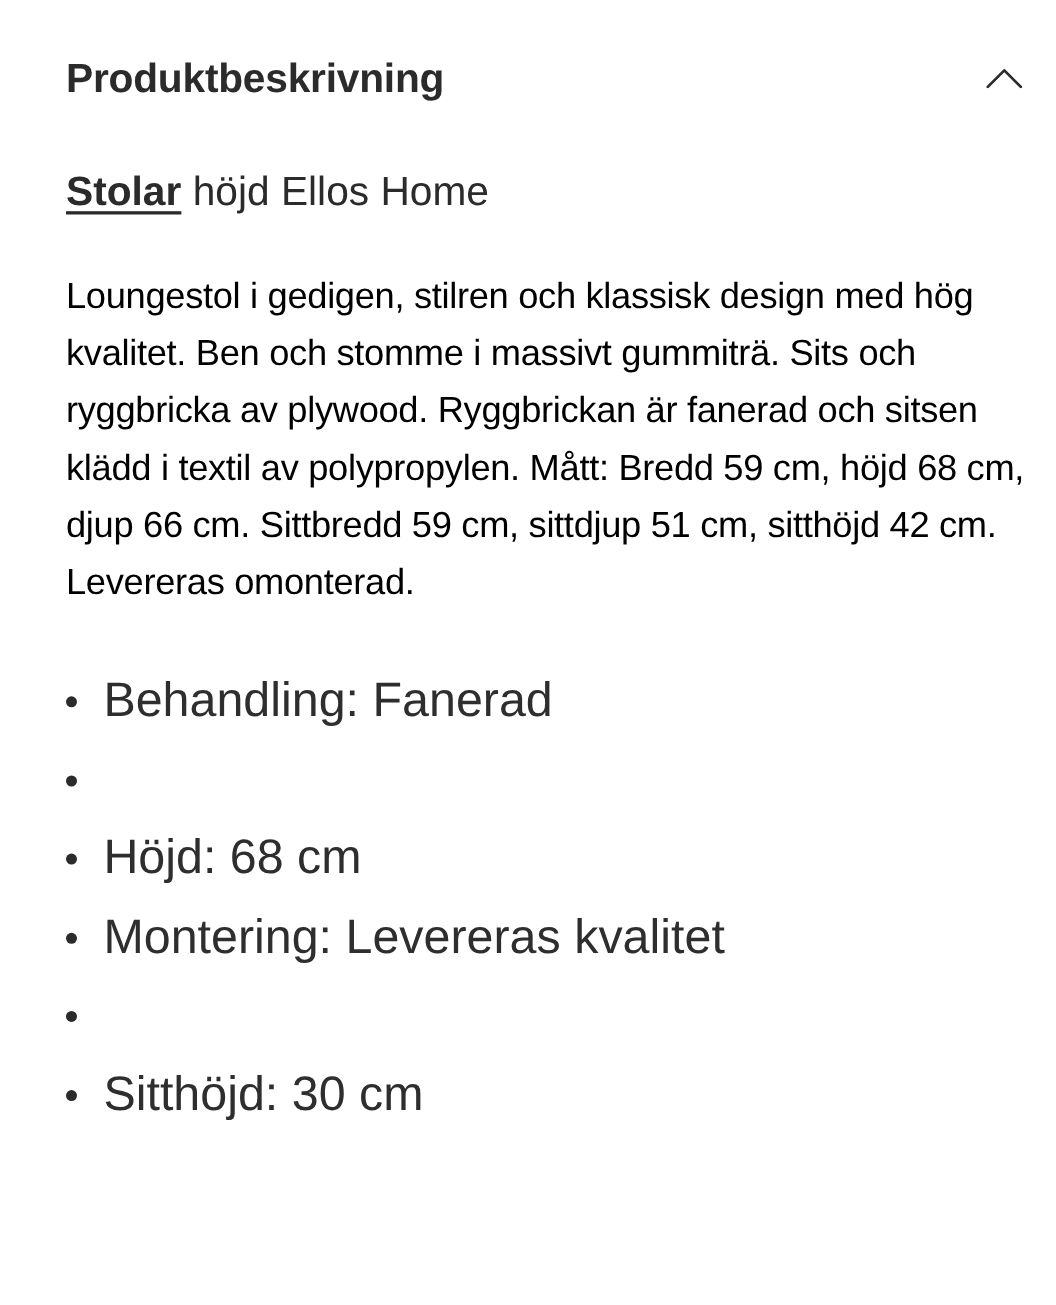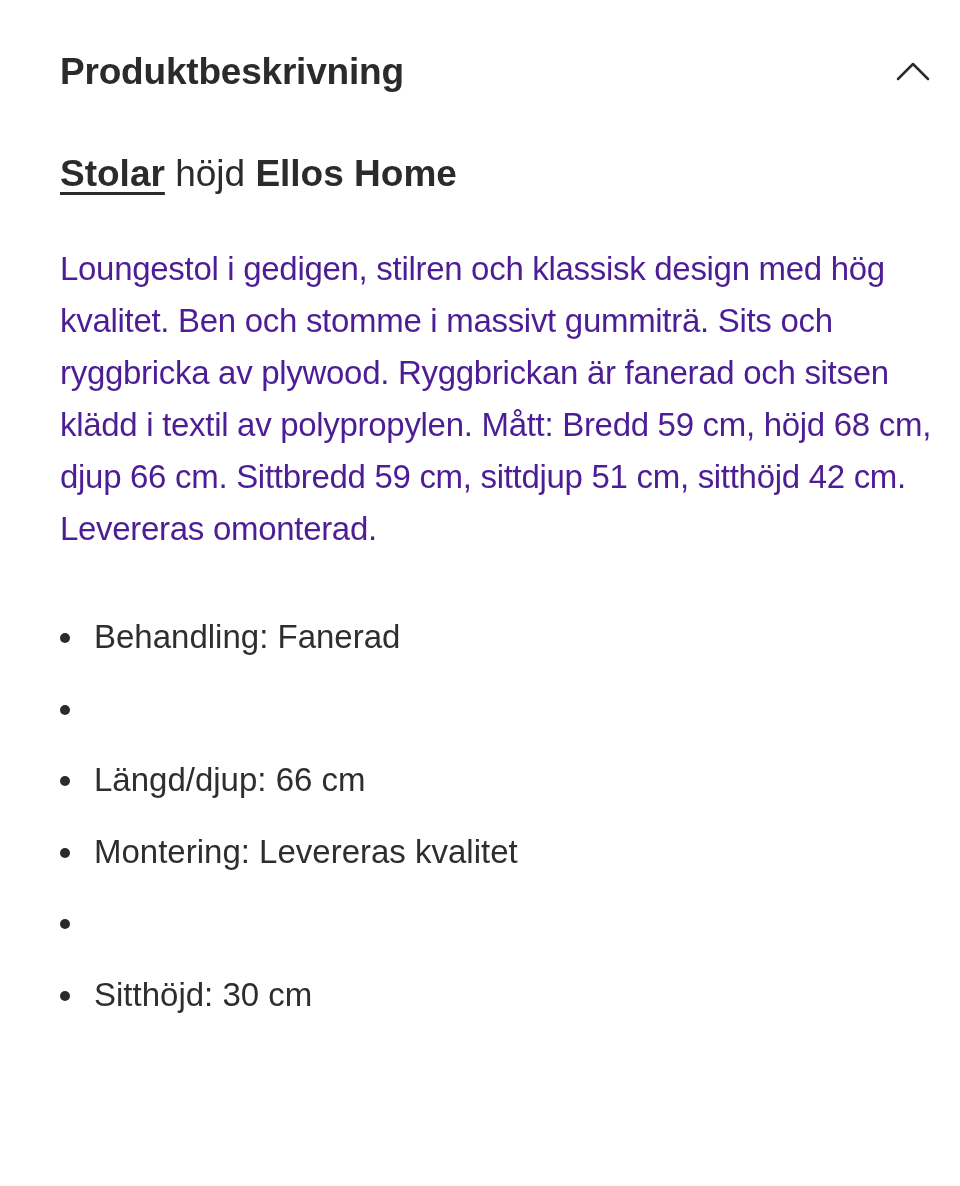--- a/index.html
+++ b/index.html
@@ -54,45 +54,45 @@
       color: #2b2b2b;
     }
     .brand-line a {
       color: #2b2b2b;
       font-weight: bold;
       text-decoration-thickness: 3px;
       text-underline-offset: 6px;
       text-align: center;
     }
     .brand-line .brand-name {
-      font-weight: bold;
+      font-weight: normal;
     }
     .description {
       position: absolute;
       left: 0;
       top: 232px;
       width: 890px;
       font-size: 33px;
       line-height: 52px;
-      color: #4c1d95;
+      color: #000000;
       margin: 0;
       letter-spacing: -0.3px;
     }
     .specs {
       position: absolute;
       left: 0;
       top: 600px;
       list-style: none;
       padding: 0;
       margin: 0;
     }
     .specs li {
       position: relative;
       height: 71.5px;
-      font-size: 33px;
+      font-size: 44px;
       line-height: 52px;
       padding-left: 34px;
       color: #2e2e2e;
       white-space: nowrap;
     }
     .specs li .bullet {
       position: absolute;
       left: 0;
       top: 22px;
       width: 10px;
@@ -114,18 +114,18 @@
 
   <div class="brand-line">
     <a href="#">Stolar</a><span style="white-space:pre"> höjd </span><span class="brand-name">Ellos Home</span>
   </div>
 
   <p class="description">Loungestol i gedigen, stilren och klassisk design med hög kvalitet. Ben och stomme i massivt gummiträ. Sits och ryggbricka av plywood. Ryggbrickan är fanerad och sitsen klädd i textil av polypropylen. Mått: Bredd 59 cm, höjd 68 cm, djup 66 cm. Sittbredd 59 cm, sittdjup 51 cm, sitthöjd 42 cm. Levereras omonterad.</p>
 
   <ul class="specs">
     <li><span class="bullet"></span><span>Behandling: Fanerad</span></li>
     <li><span class="bullet"></span></li>
-    <li><span class="bullet"></span><span>Längd/djup: 66 cm</span></li>
+    <li><span class="bullet"></span><span>Höjd: 68 cm</span></li>
     <li><span class="bullet"></span><span>Montering: Levereras kvalitet</span></li>
     <li><span class="bullet"></span></li>
     <li><span class="bullet"></span><span>Sitthöjd: 30 cm</span></li>
   </ul>
 </div>
 
 </body></html>

